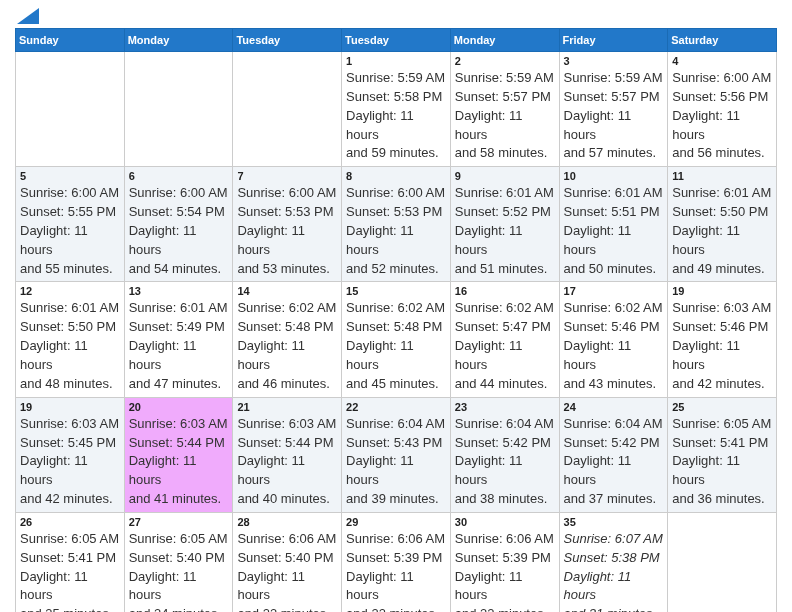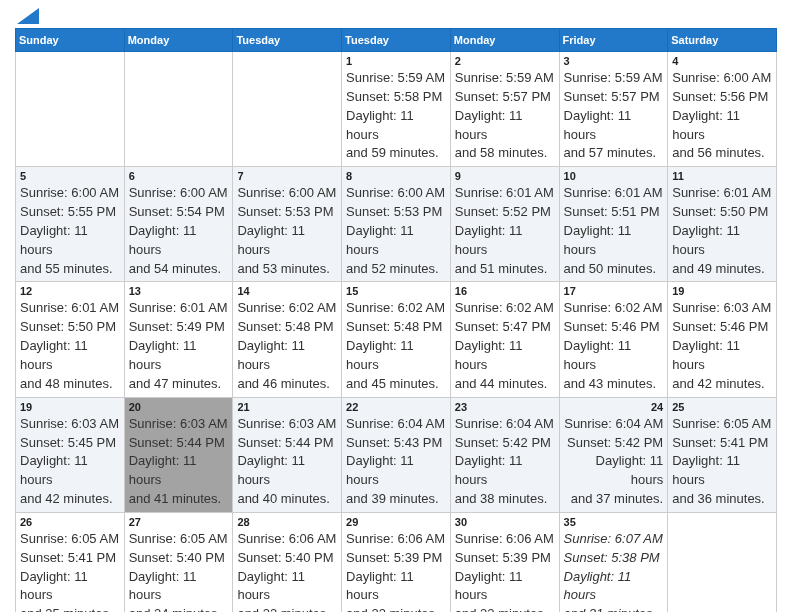--- a/index.html
+++ b/index.html
@@ -254,21 +254,21 @@
           </td>
         </tr>
         <tr>
           <td style="background: rgb(240, 244, 248); margin-top: 31px;">
             <span class="day-number">19</span>
             <div class="day-info" style="white-space: pre-line;">Sunrise: 6:03 AM
 Sunset: 5:45 PM
 Daylight: 11 hours
 and 42 minutes.</div>
           </td>
-          <td style="background: #a3a3a3;">
+          <td style="background: #f0abfc;">
             <span class="day-number">20</span>
             <div class="day-info" style="white-space: pre-line;">Sunrise: 6:03 AM
 Sunset: 5:44 PM
 Daylight: 11 hours
 and 41 minutes.</div>
           </td>
           <td style="background: rgb(240, 244, 248);">
             <span class="day-number">21</span>
             <div class="day-info" style="white-space: pre-line;">Sunrise: 6:03 AM
 Sunset: 5:44 PM
@@ -282,21 +282,21 @@
 Daylight: 11 hours
 and 39 minutes.</div>
           </td>
           <td style="background: rgb(240, 244, 248);">
             <span class="day-number">23</span>
             <div class="day-info" style="white-space: pre-line;">Sunrise: 6:04 AM
 Sunset: 5:42 PM
 Daylight: 11 hours
 and 38 minutes.</div>
           </td>
-          <td style="background: rgb(240, 244, 248); text-align: right;">
+          <td style="background: rgb(240, 244, 248);">
             <span class="day-number">24</span>
             <div class="day-info" style="white-space: pre-line;">Sunrise: 6:04 AM
 Sunset: 5:42 PM
 Daylight: 11 hours
 and 37 minutes.</div>
           </td>
           <td style="background: rgb(240, 244, 248);">
             <span class="day-number">25</span>
             <div class="day-info" style="white-space: pre-line;">Sunrise: 6:05 AM
 Sunset: 5:41 PM

